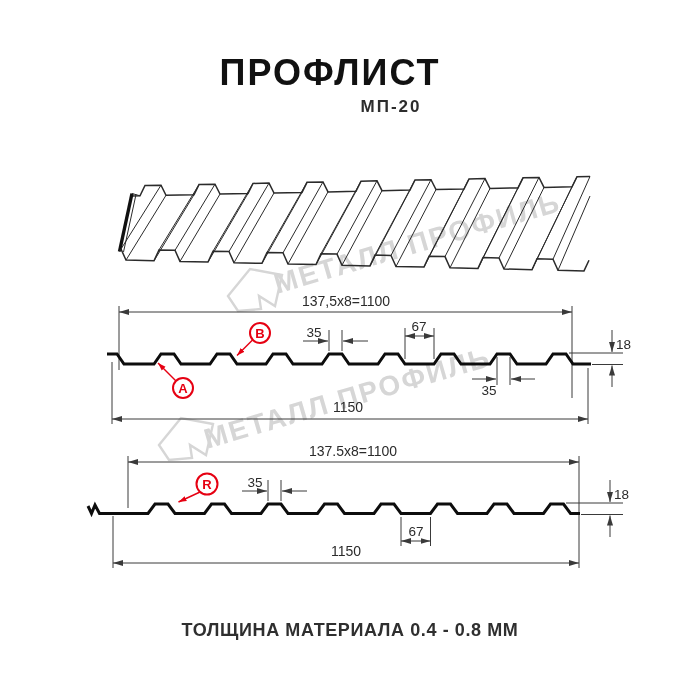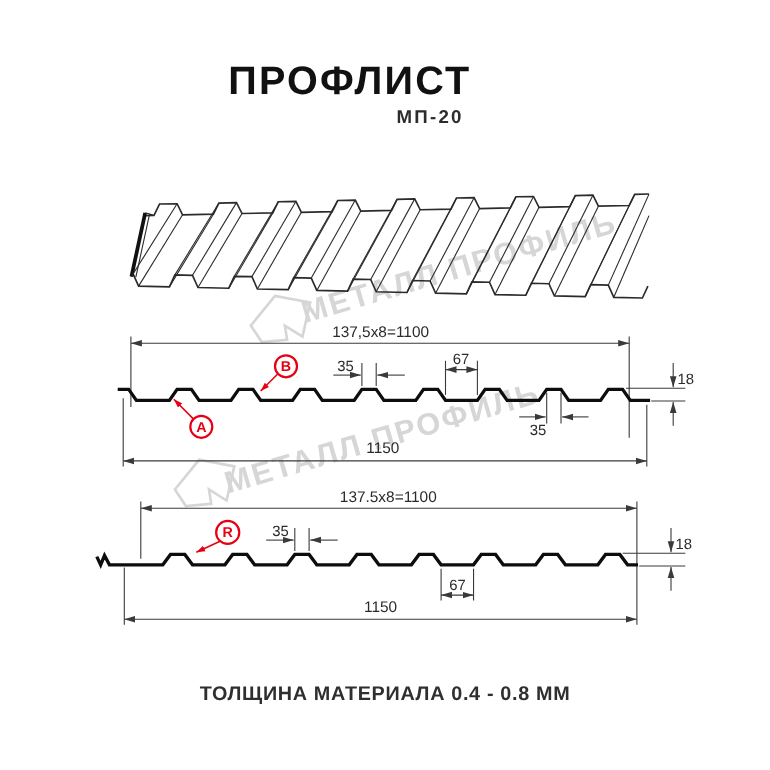--- a/index.html
+++ b/index.html
@@ -1,18 +1,18 @@
 <!DOCTYPE html>
 <html><head>
 <meta charset="utf-8">
 <style>
   html,body{margin:0;padding:0;background:#ffffff;}
   .page{position:relative;width:700px;height:700px;background:#fff;overflow:hidden;
         font-family:"Liberation Sans",sans-serif;}
-  .title{position:absolute;left:0;top:52px;width:636px;text-align:center;
+  .title{position:absolute;left:12px;top:52px;width:636px;text-align:center;
          font-size:36px;font-weight:bold;letter-spacing:2px;color:#111;}
   .subtitle{position:absolute;left:0;top:97px;width:700px;text-align:center;
             font-size:17px;font-weight:bold;letter-spacing:2px;color:#2d2d2d;padding-left:41px;}
   .footer{position:absolute;left:0;top:620px;width:700px;text-align:center;
           font-size:18px;font-weight:bold;letter-spacing:0.6px;color:#2f2f2f;}
   svg{position:absolute;left:0;top:0;}
   .dimtxt{font-family:"Liberation Sans",sans-serif;font-size:14px;fill:#2b2b2b;}
   .dimtxt-s{font-family:"Liberation Sans",sans-serif;font-size:13.5px;fill:#2b2b2b;}
   .redtxt{font-family:"Liberation Sans",sans-serif;font-size:13px;font-weight:bold;fill:#e60012;}
   .wmtxt{font-family:"Liberation Sans",sans-serif;font-size:28px;font-weight:bold;

